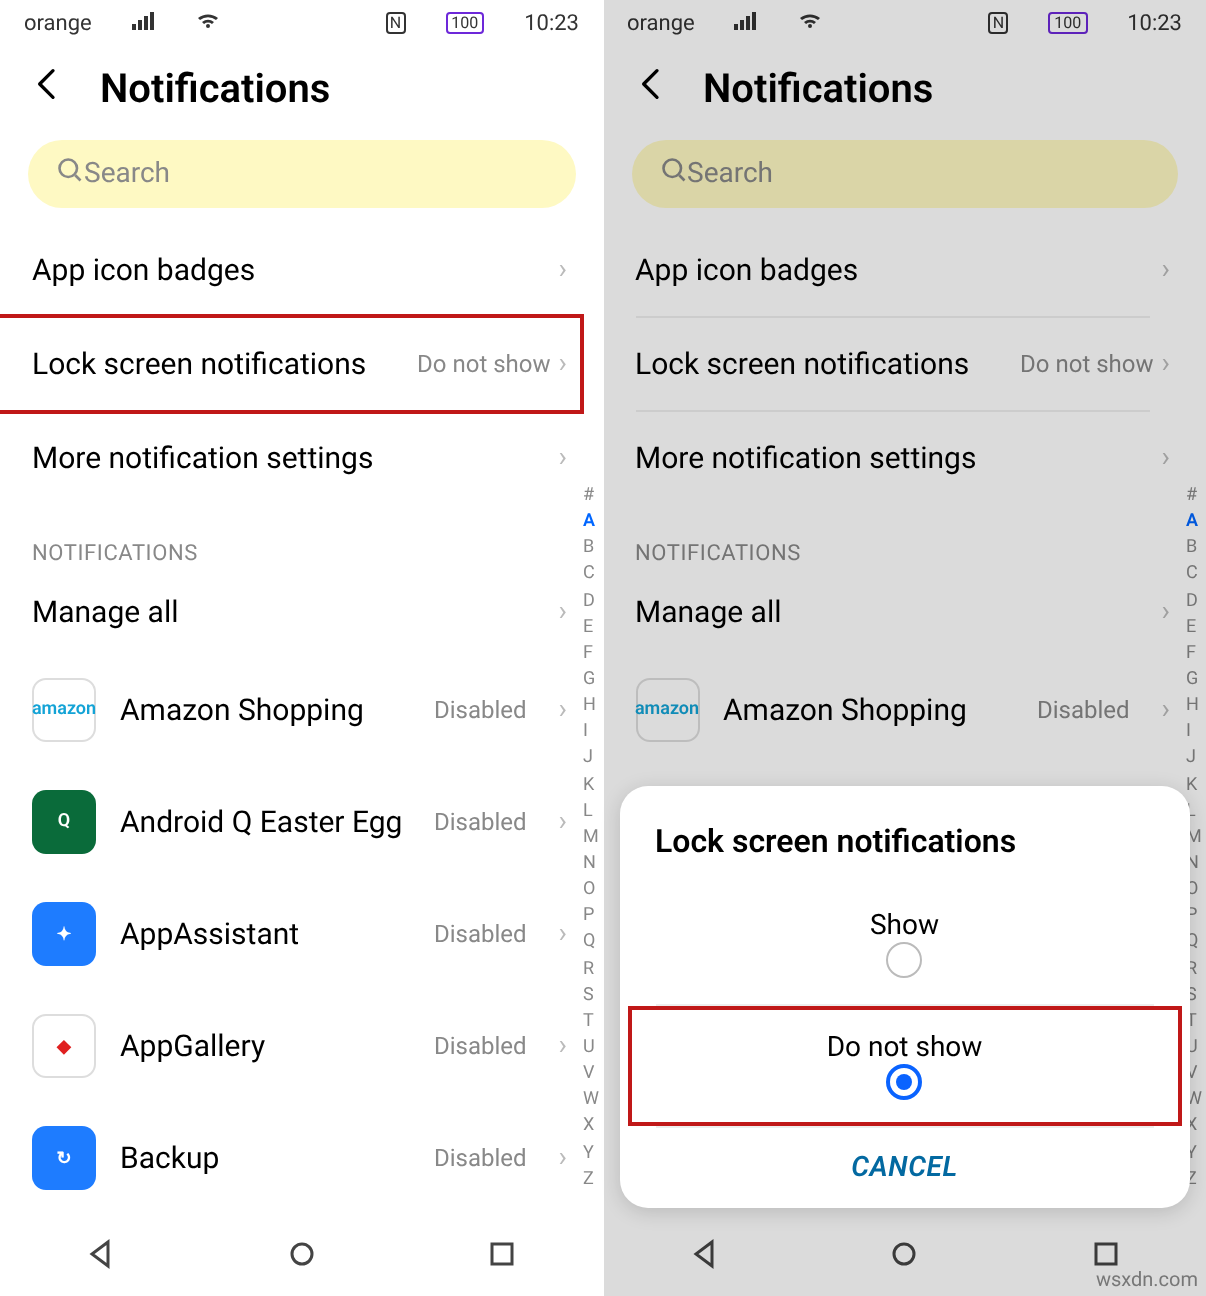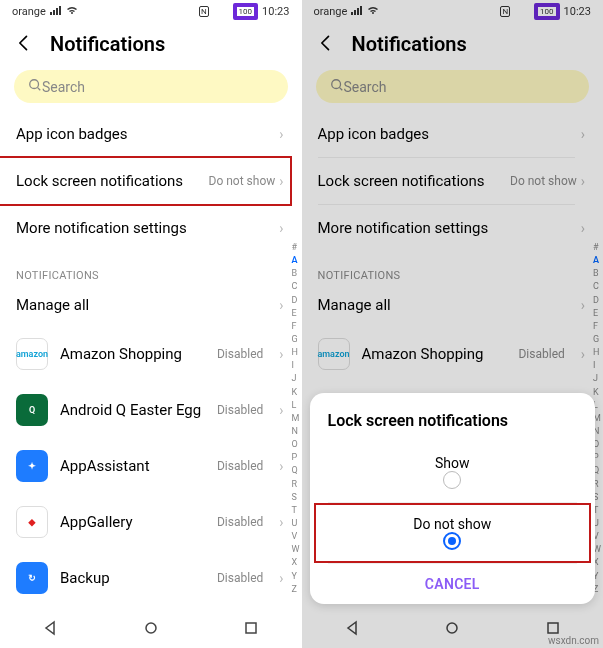--- a/index.html
+++ b/index.html
@@ -15,24 +15,24 @@
   }
   .panes { display: flex; width: 100%; height: 100%; }
   .pane { width: 50%; height: 100%; position: relative; background: #fff; display: flex; flex-direction: column; }
   .pane.dim::before {
     content: ""; position: absolute; inset: 0; background: rgba(0,0,0,.14); z-index: 5; pointer-events: none;
   }
   .statusbar {
     display: flex; justify-content: space-between; align-items: center;
     height: 22px; padding: 0 12px; font-size: 11px; color: #333;
   }
-  .statusbar .left, .statusbar .right { display: flex; gap: 4px; align-items: center; }
+  .statusbar .left, .statusbar .right { display: flex; gap: 20px; align-items: center; }
   .sig-icon, .wifi-icon { width: 12px; height: 10px; }
   .nfc { border:1px solid #333; font-size:8px; padding:0 1px; border-radius:2px;}
-  .batt { border:4px solid #6d28d9; font-size:8px; padding:0 2px; border-radius:2px;margin-left:20px;}
+  .batt { border:1px solid #6d28d9; font-size:8px; padding:0 2px; border-radius:2px;}
   .header {
     display: flex; align-items: center; gap: 16px; padding: 10px 14px 14px;
   }
   .header h1 { font-size: 20px; font-weight: 600; }
   .back-arrow svg { width: 20px; height: 20px; }
   .searchbar {
     margin: 0 14px 8px; background: #fef9c3; border-radius: 20px;
     display: flex; align-items: center; padding: 8px 14px; color: #888;
   }
   .searchbar svg { width: 14px; height: 14px; fill:#888;}
@@ -72,21 +72,21 @@
   }
   .sheet h2 { font-size: 16px; font-weight: 600; padding: 4px 18px 12px; }
   .opt {
     display: flex; align-items: center; justify-content: space-between;
     padding: 13px 18px; font-size: 14px; flex-direction: column;
   }
   .radio { width: 18px; height: 18px; border: 1.5px solid #bbb; border-radius: 50%; display:flex; align-items:center; justify-content:center;}
   .radio.checked { border-color: #0a63ff; border-width:2.5px;}
   .radio.checked::after { content:""; width:8px; height:8px; background:#0a63ff; border-radius:50%;}
   .sheet .divider { margin: 0 18px; }
-  .sheet-cancel { text-align: center; color: #8b5cf6; font-weight: 600; padding: 12px 0 6px; font-size:14px; letter-spacing:.3px;}
+  .sheet-cancel { text-align: center; color: #0369a1; font-weight: 600; padding: 12px 0 6px; font-size:14px; letter-spacing:.3px;font-style:italic;}
   .watermark { position:absolute; bottom:2px; right:4px; font-size:10px; color:#777; z-index:20;}
   .hidden-scroll::-webkit-scrollbar{display:none;}
 </style>
 </head>
 <body>
 
 <div class="panes">
 
   <div class="pane">
     <div class="statusbar">

